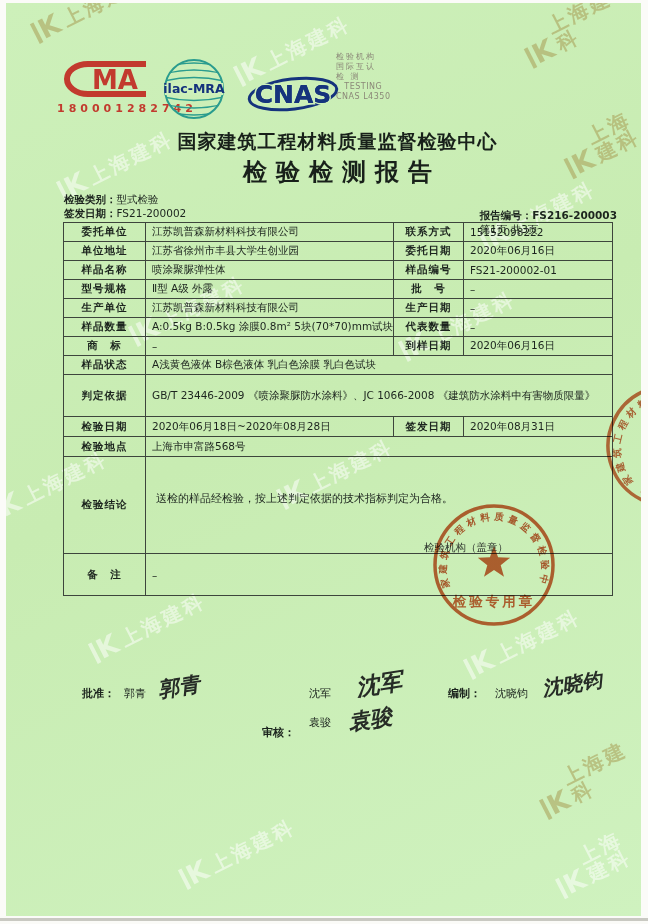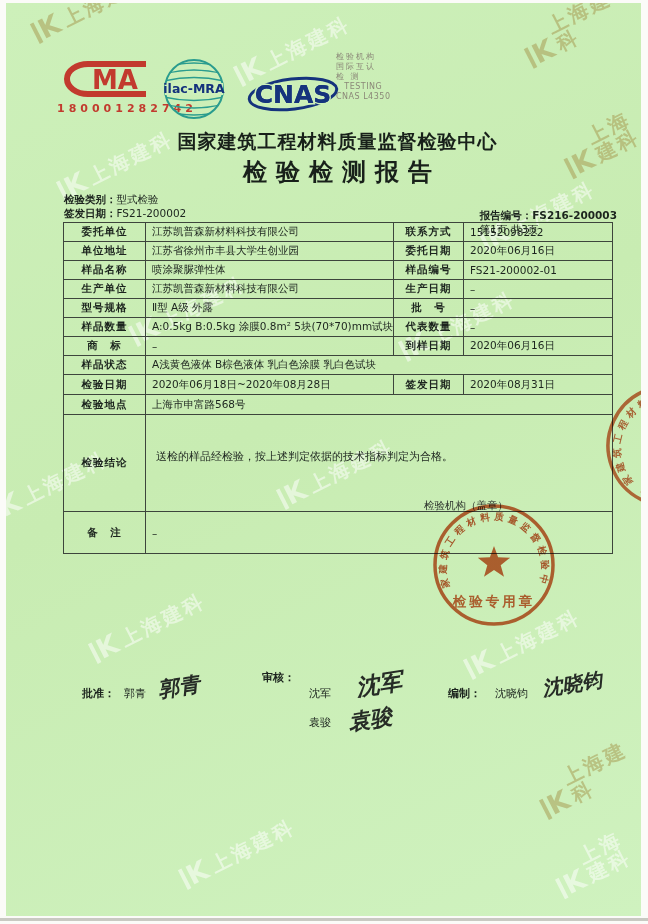--- a/index.html
+++ b/index.html
@@ -201,46 +201,50 @@
       <td class="lbl">委托日期</td>
       <td>2020年06月16日</td>
     </tr>
     <tr>
       <td class="lbl">样品名称</td>
       <td>喷涂聚脲弹性体</td>
       <td class="lbl">样品编号</td>
       <td>FS21-200002-01</td>
     </tr>
     <tr>
+      <td class="lbl">型号规格</td>
+      <td>Ⅱ型 A级 外露</td>
+      <td class="lbl">批　号</td>
+      <td>–</td>
+    </tr>
+    <tr>
       <td class="lbl">生产单位</td>
       <td>江苏凯普森新材料科技有限公司</td>
       <td class="lbl">生产日期</td>
       <td>–</td>
     </tr>
     <tr>
-      <td class="lbl">型号规格</td>
-      <td>Ⅱ型 A级 外露</td>
-      <td class="lbl">批　号</td>
-      <td>–</td>
-    </tr>
-    <tr>
       <td class="lbl">样品数量</td>
       <td>A:0.5kg B:0.5kg 涂膜0.8m² 5块(70*70)mm试块</td>
       <td class="lbl">代表数量</td>
       <td>–</td>
     </tr>
     <tr>
       <td class="lbl">商　标</td>
       <td>–</td>
       <td class="lbl">到样日期</td>
       <td>2020年06月16日</td>
     </tr>
     <tr>
       <td class="lbl">样品状态</td>
       <td colspan="3">A浅黄色液体 B棕色液体 乳白色涂膜 乳白色试块</td>
+    </tr>
+    <tr class="h42">
+      <td class="lbl">判定依据</td>
+      <td colspan="3" class="wrap">GB/T 23446-2009 《喷涂聚脲防水涂料》、JC 1066-2008 《建筑防水涂料中有害物质限量》</td>
     </tr>
     <tr class="h20">
       <td class="lbl">检验日期</td>
       <td>2020年06月18日~2020年08月28日</td>
       <td class="lbl">签发日期</td>
       <td>2020年08月31日</td>
     </tr>
     <tr class="h20">
       <td class="lbl">检验地点</td>
       <td colspan="3">上海市申富路568号</td>
@@ -276,21 +280,21 @@
       <textPath href="#ringArc2" startOffset="50%" text-anchor="middle">国家建筑工程材料质量监督检验中心</textPath>
     </text>
     <polygon fill="#cf4a1d" points="64,45 68.1,56.3 80.2,56.7 70.7,64.2 74,75.8 64,69 54,75.8 57.3,64.2 47.8,56.7 59.9,56.3"></polygon>
     <text x="64" y="105" font-size="13.5" font-weight="bold" fill="#cf4a1d" text-anchor="middle" letter-spacing="3" font-family="DejaVu Sans, sans-serif">检验专用章</text>
   </svg>
 
   <div class="foot" style="left:76px;  top:683px;"><b>批准：</b></div>
   <div class="foot" style="left:118px; top:683px;">郭青</div>
   <div class="sig" style="left:152px; top:670px; font-size:21px;">郭青</div>
 
-  <div class="foot" style="left:256px; top:667px;text-align:center;"><b>审核：</b></div>
+  <div class="foot" style="left:256px; top:722px;text-align:center;"><b>审核：</b></div>
   <div class="foot" style="left:303px; top:683px;">沈军</div>
   <div class="sig" style="left:350px; top:666px; font-size:23px;">沈军</div>
 
   <div class="foot" style="left:303px; top:712px;">袁骏</div>
   <div class="sig" style="left:342px; top:702px; font-size:22px;">袁骏</div>
 
   <div class="foot" style="left:442px; top:683px;"><b>编制：</b></div>
   <div class="foot" style="left:489px; top:683px;">沈晓钧</div>
   <div class="sig" style="left:536px; top:668px; font-size:20px;">沈晓钧</div>
 

